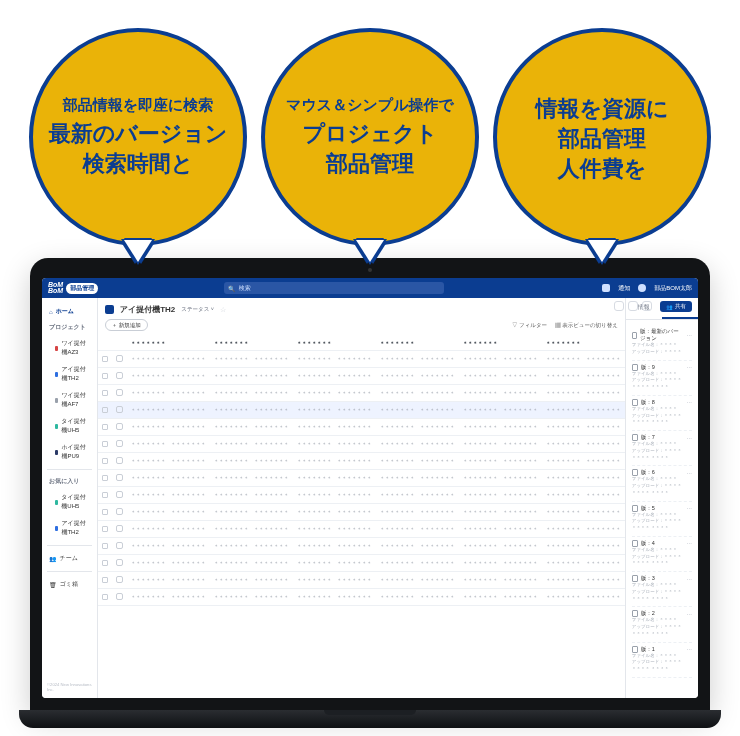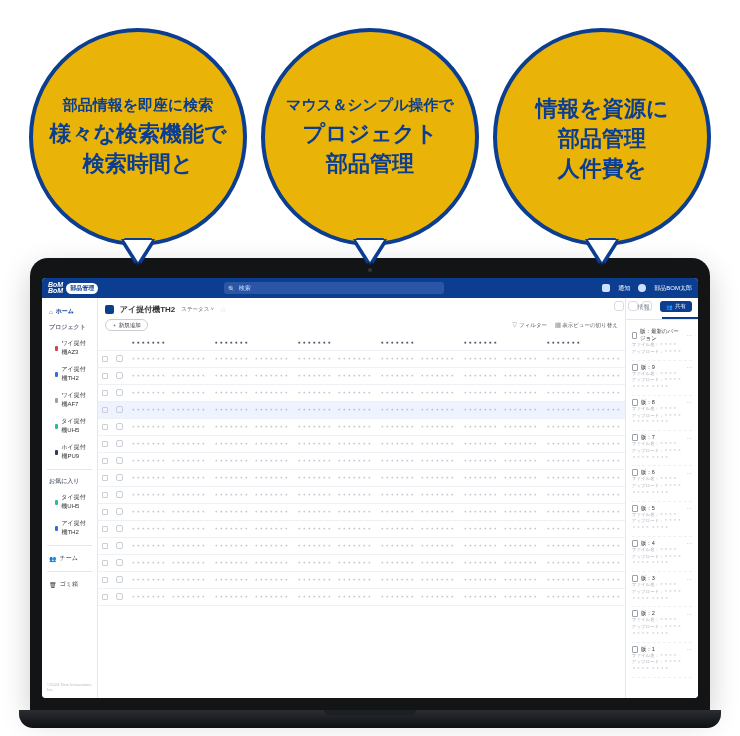--- a/index.html
+++ b/index.html
@@ -65,21 +65,21 @@
   .ellip{margin-left:auto;color:#b7bcc5;}
   .share-btn{position:absolute;top:23px;right:6px;background:#0b3d91;color:#fff;font-size:5.5px;padding:2px 6px;border-radius:3px;display:flex;align-items:center;gap:2px;}
   .mini-ic{width:10px;height:10px;border:1px solid #d7dbe2;border-radius:3px;display:inline-block;}
 </style>
 </head>
 <body>
 
 <div class="bubbles">
   <div class="bubble">
     <div class="line1">部品情報を即座に検索</div>
-    <div class="line2"><span>様々な検索機能で</span><br><span>検索時間と</span></div>
+    <div class="line2"><span>最新のバージョン</span><br><span>検索時間と</span></div>
   </div>
   <div class="bubble">
     <div class="line1">マウス＆シンプル操作で</div>
     <div class="line2"><span>プロジェクト</span><br><span>部品管理</span></div>
   </div>
   <div class="bubble">
     <div class="line2" style="font-size:22px;"><span>情報を資源に</span><br><span>部品管理</span><br><span>人件費を</span></div>
   </div>
 </div>
 

